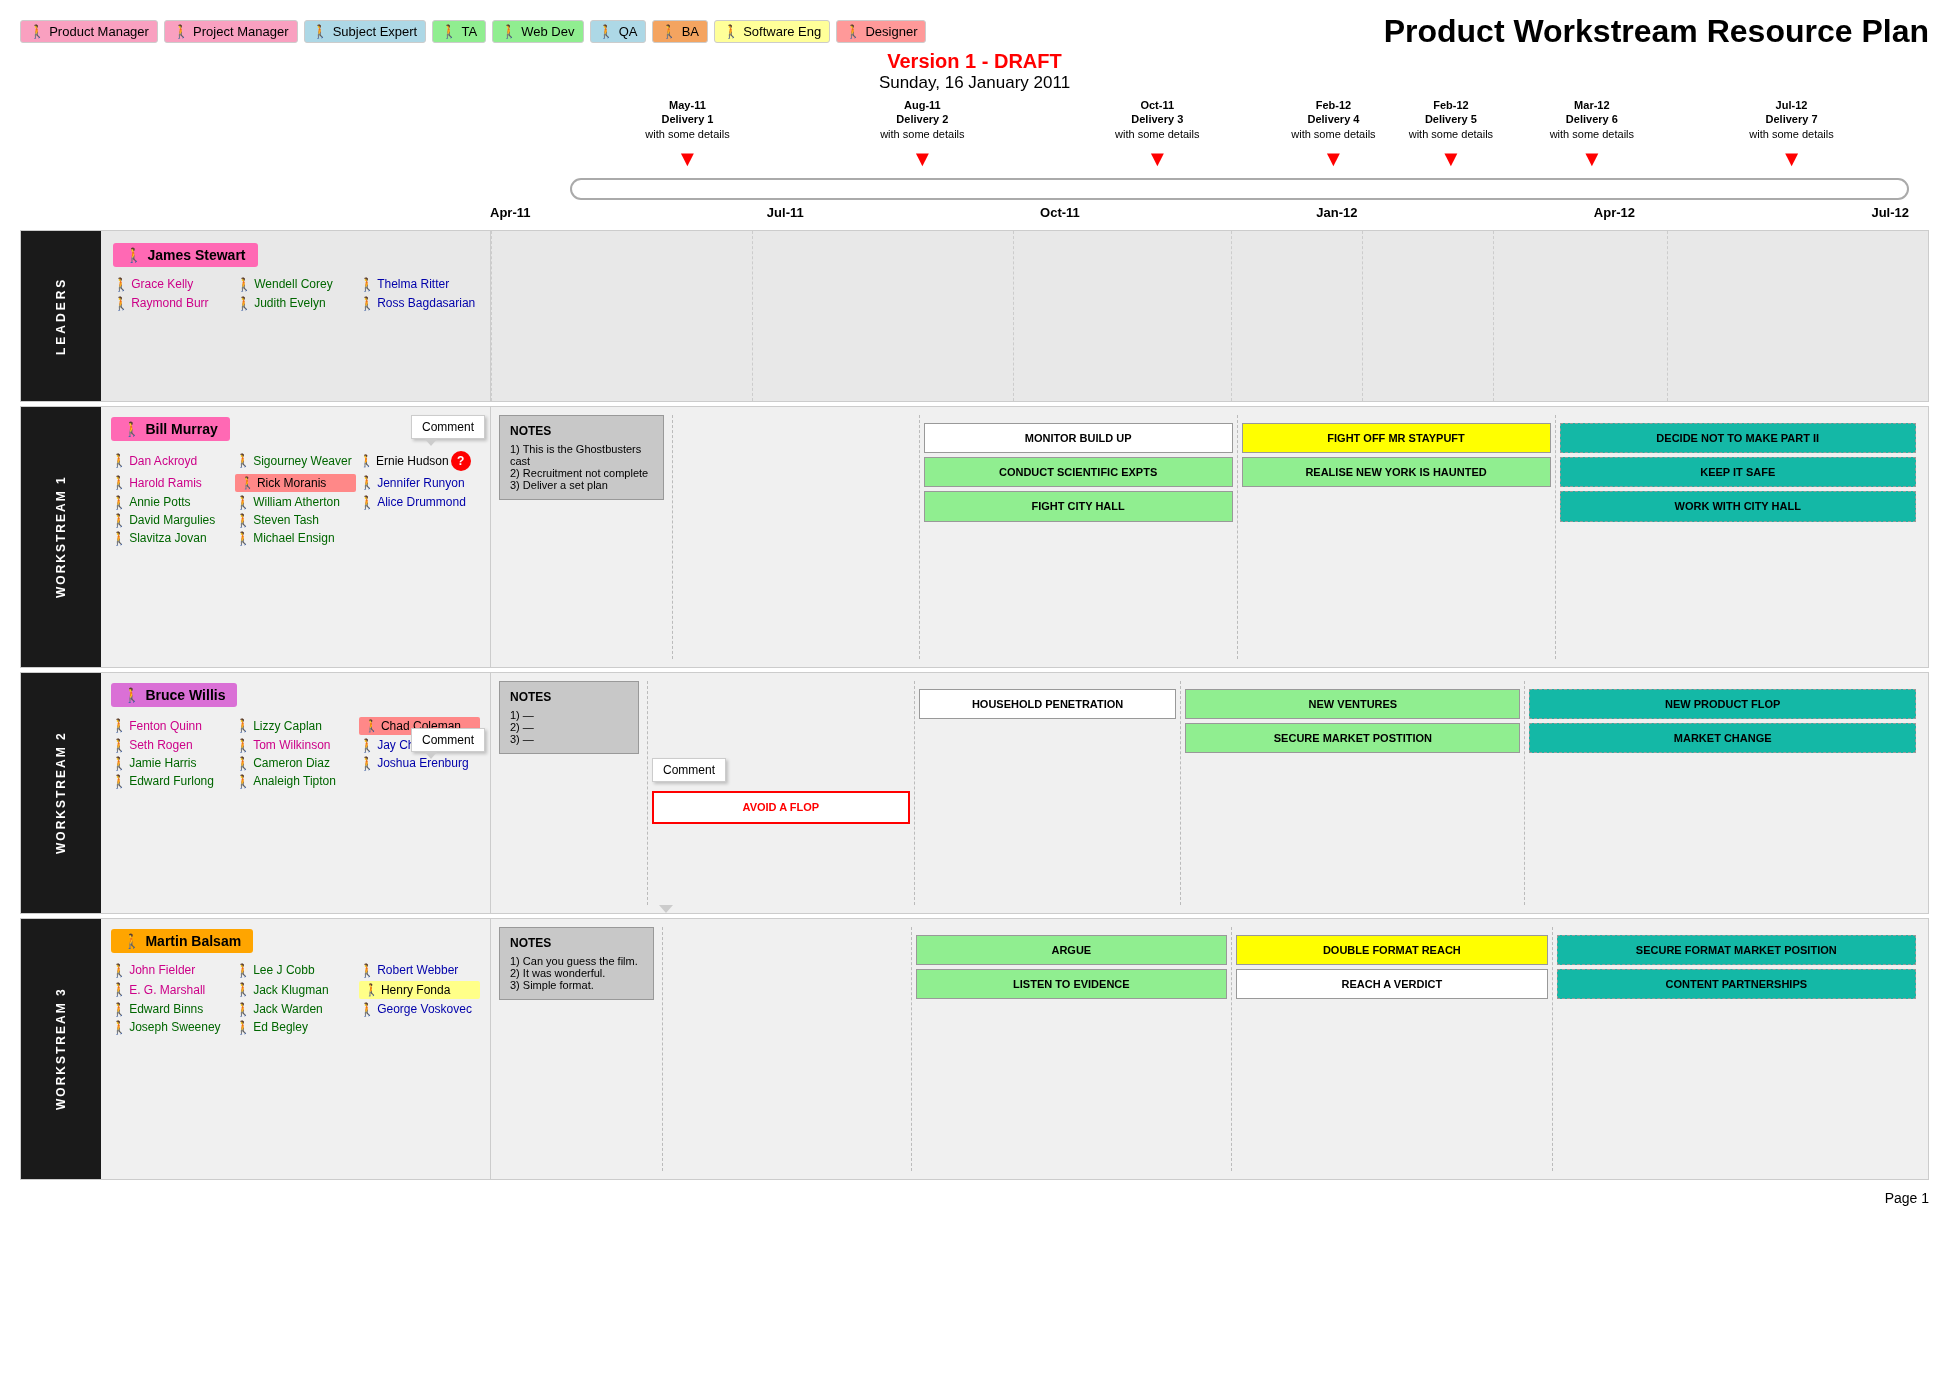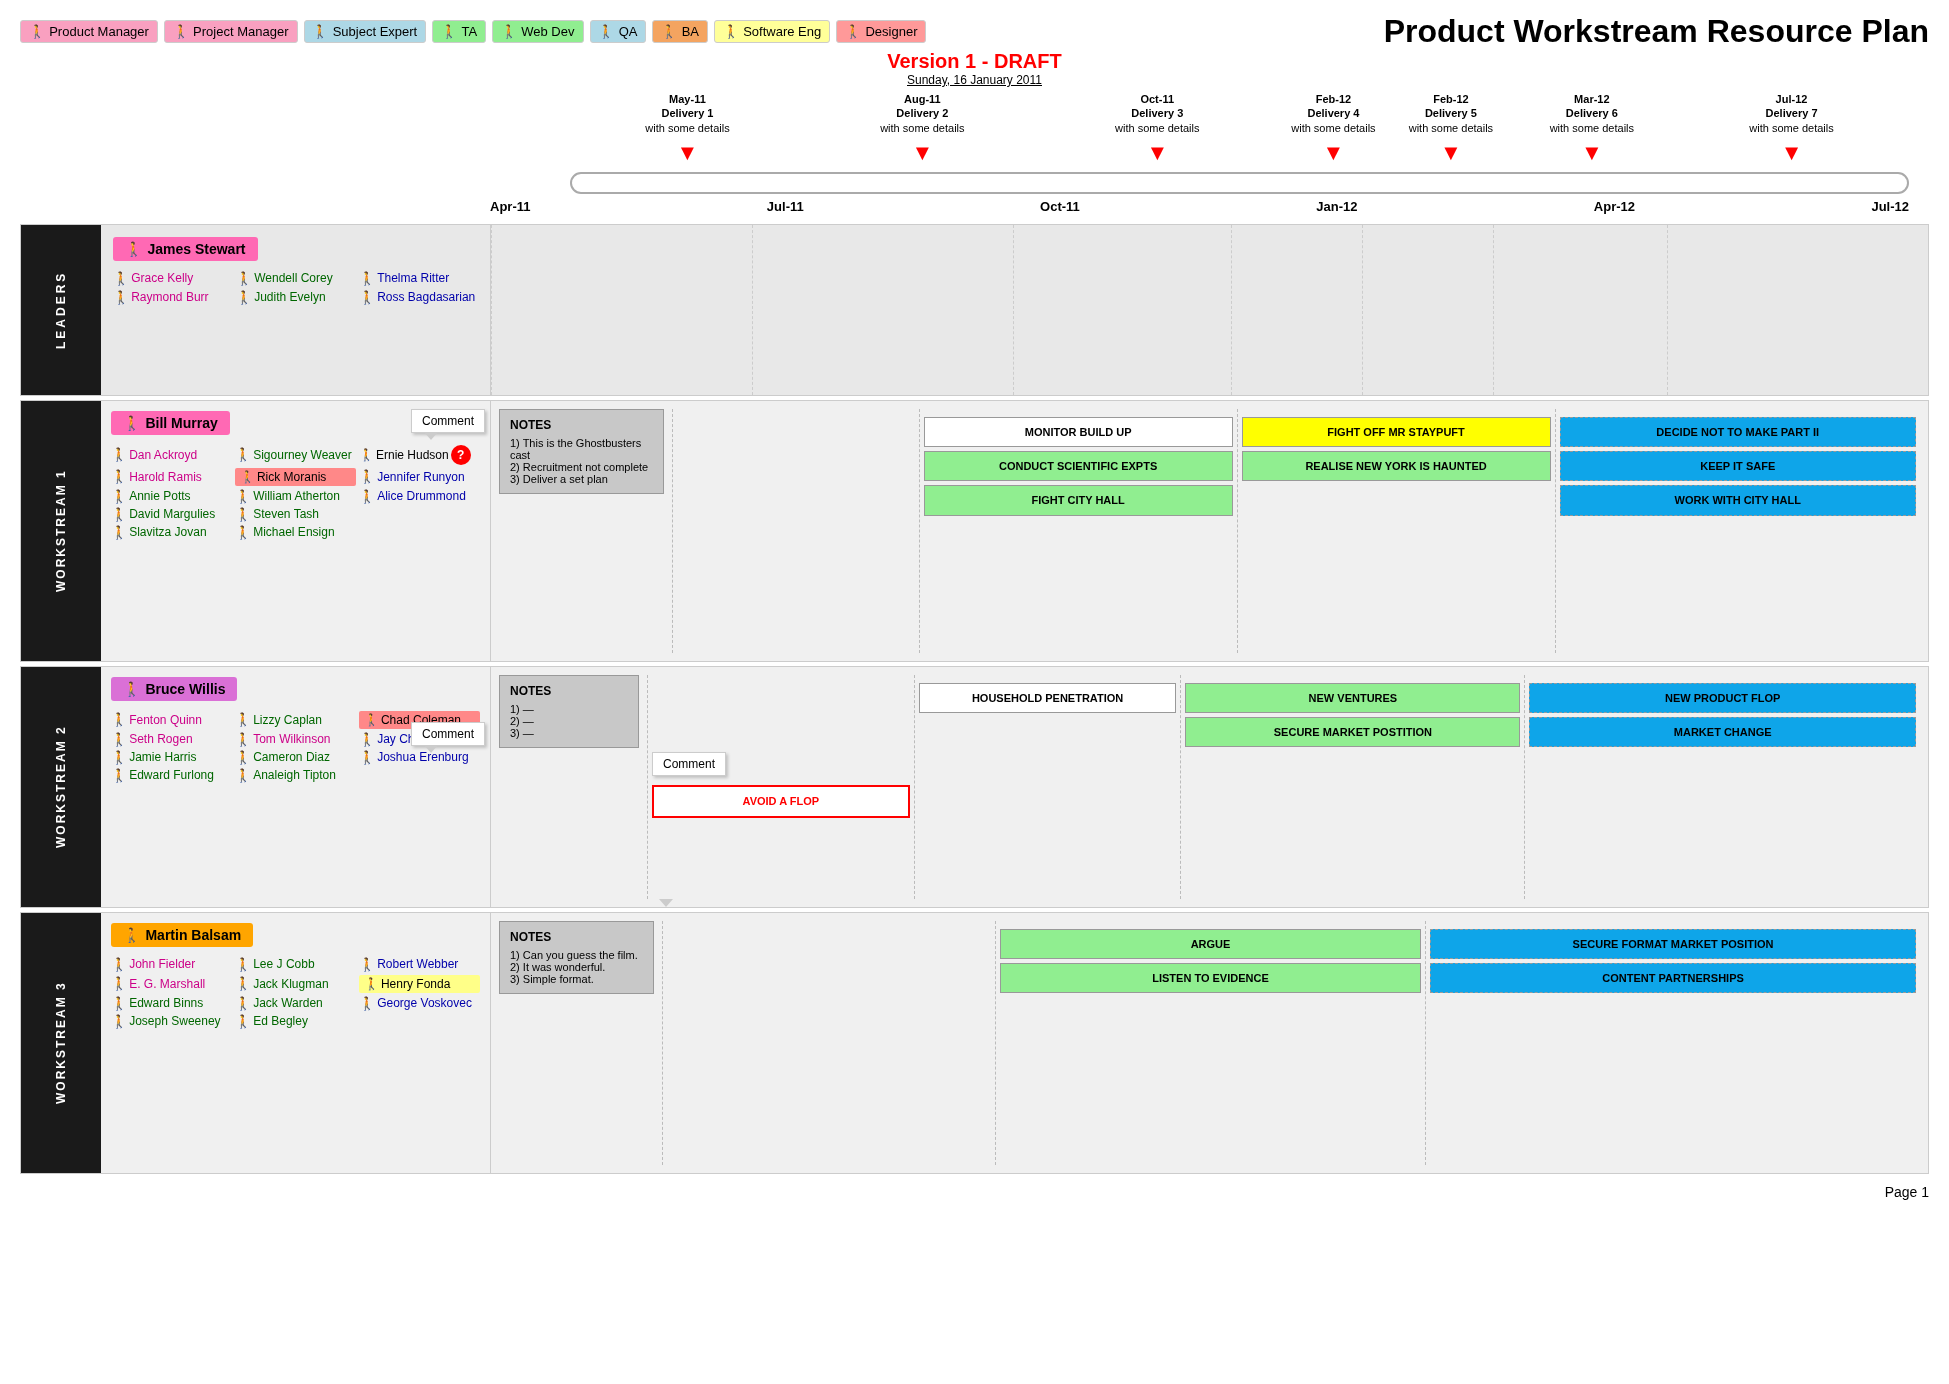--- a/index.html
+++ b/index.html
@@ -14,36 +14,36 @@
     .legend-item.green { background: #90ee90; }
     .legend-item.orange { background: #f4a460; }
     .legend-item.blue { background: #add8e6; }
     .legend-item.yellow { background: #ffff99; }
     .legend-item.red { background: #ff9999; }
 
     
     .header { text-align: center; margin-bottom: 15px; }
     .header h1 { font-size: 32px; font-weight: bold; text-align: right; }
     .header .draft { color: red; font-size: 20px; font-weight: bold; }
-    .header .date { font-size: 12px; text-decoration: underline; }
+    .header .date { font-size: 17px; }
 
     
     .status-badges { position: absolute; top: 60px; right: 30px; display: flex; gap: 8px; }
     .status-badge { padding: 6px 16px; font-size: 14px; font-weight: bold; border: 2px solid #999; border-radius: 3px; }
     .status-badge.tbc { background: #e0e0e0; border-color: #999; }
     .status-badge.signed-off { background: #90ee90; border-color: #4a9; }
     .status-badge.at-risk { background: #ffff00; border-color: #cc0; }
     .status-badge.issue { background: white; border-color: red; color: red; }
 
     .box { padding: 7px 10px; font-size: 11px; font-weight: bold; text-align: center; margin: 4px 0; line-height: 1.3; border: 1px solid #999; }
     .box.green-fill { background: #90ee90; }
     .box.yellow-fill { background: #ffff00; }
     .box.white-fill { background: white; }
     .box.red-outline { background: white; border: 2px solid red; color: red; }
-    .box.dashed-border { border-style: dashed; background: #0ea5e9; }
+    .box.dashed-border { border-style: dashed; background: #14b8a6; }
     .ptag { font-size: 12px; display: flex; align-items: center; gap: 2px; }
     .ptag .icon { font-size: 13px; }
 
     
     .col-pink { color: #cc0088; }
     .col-green { color: #006600; }
     .col-blue { color: #0000aa; }
 
     .question-mark { background: red; color: white; border-radius: 50%; width: 20px; height: 20px; display: inline-flex; align-items: center; justify-content: center; font-weight: bold; font-size: 12px; }
   </style>
@@ -352,20 +352,24 @@
 
         <div style="flex:1; display:flex; gap:0; height:100%;">
 
           <div style="flex:1; border-left:1px dashed #bbb; padding:4px;"></div>
 
           <div style="flex:1.3; border-left:1px dashed #bbb; padding:4px;">
             <div class="box green-fill">ARGUE</div>
             <div class="box green-fill">LISTEN TO EVIDENCE</div>
           </div>
 
+          <div style="flex:1.3; border-left:1px dashed #bbb; padding:4px;">
+            <div class="box yellow-fill">DOUBLE FORMAT REACH</div>
+            <div class="box white-fill">REACH A VERDICT</div>
+          </div>
 
           <div style="flex:1.5; border-left:1px dashed #bbb; padding:4px;">
             <div class="box dashed-border">SECURE FORMAT MARKET POSITION</div>
             <div class="box dashed-border">CONTENT PARTNERSHIPS</div>
           </div>
         </div>
       </div>
     </div>
   </div>
 

